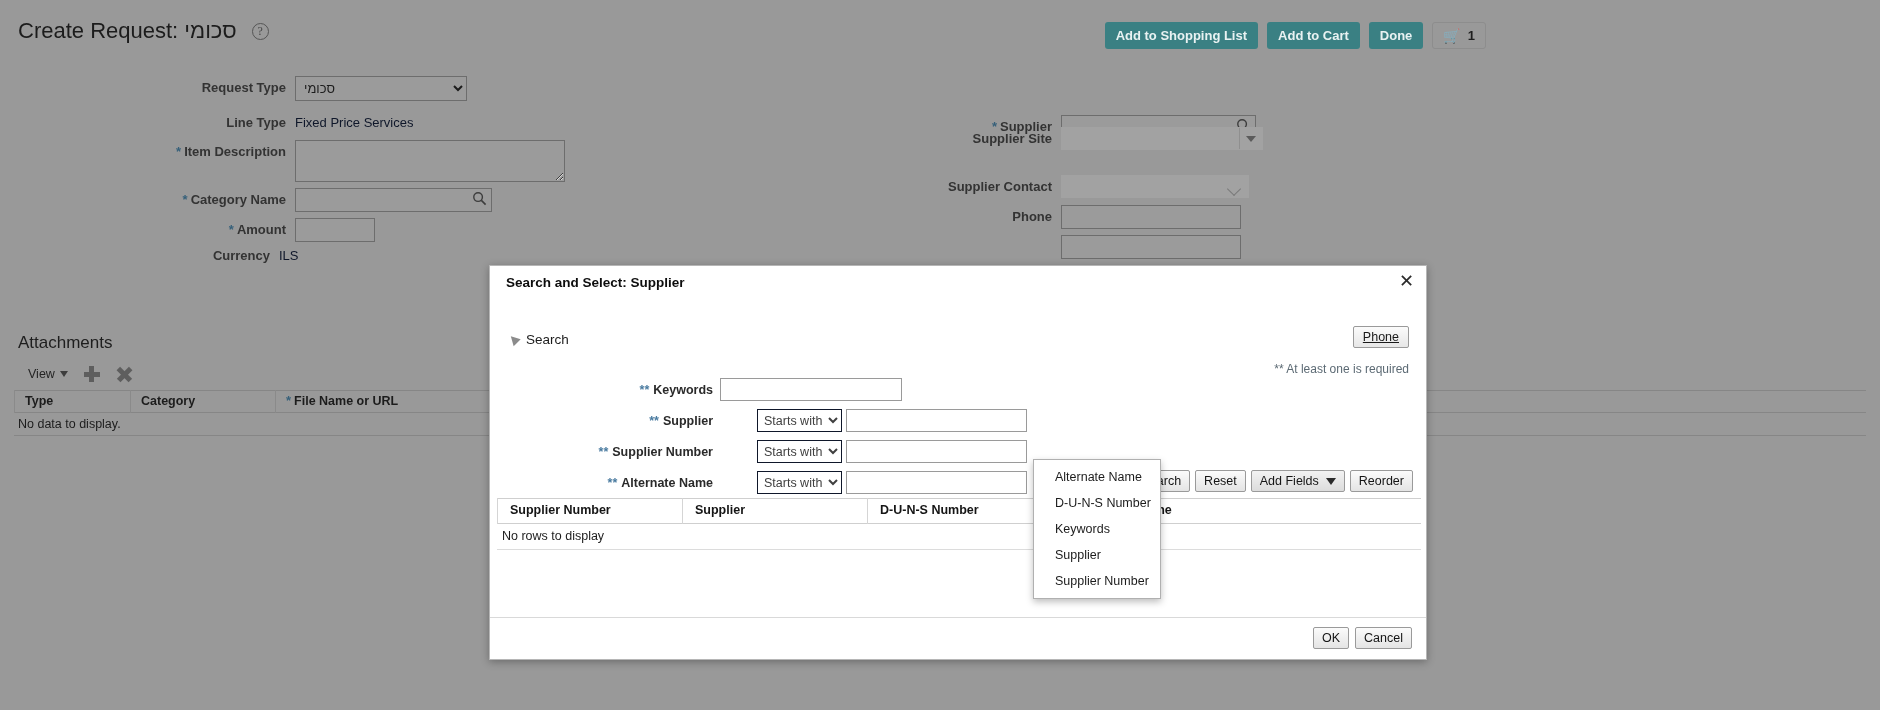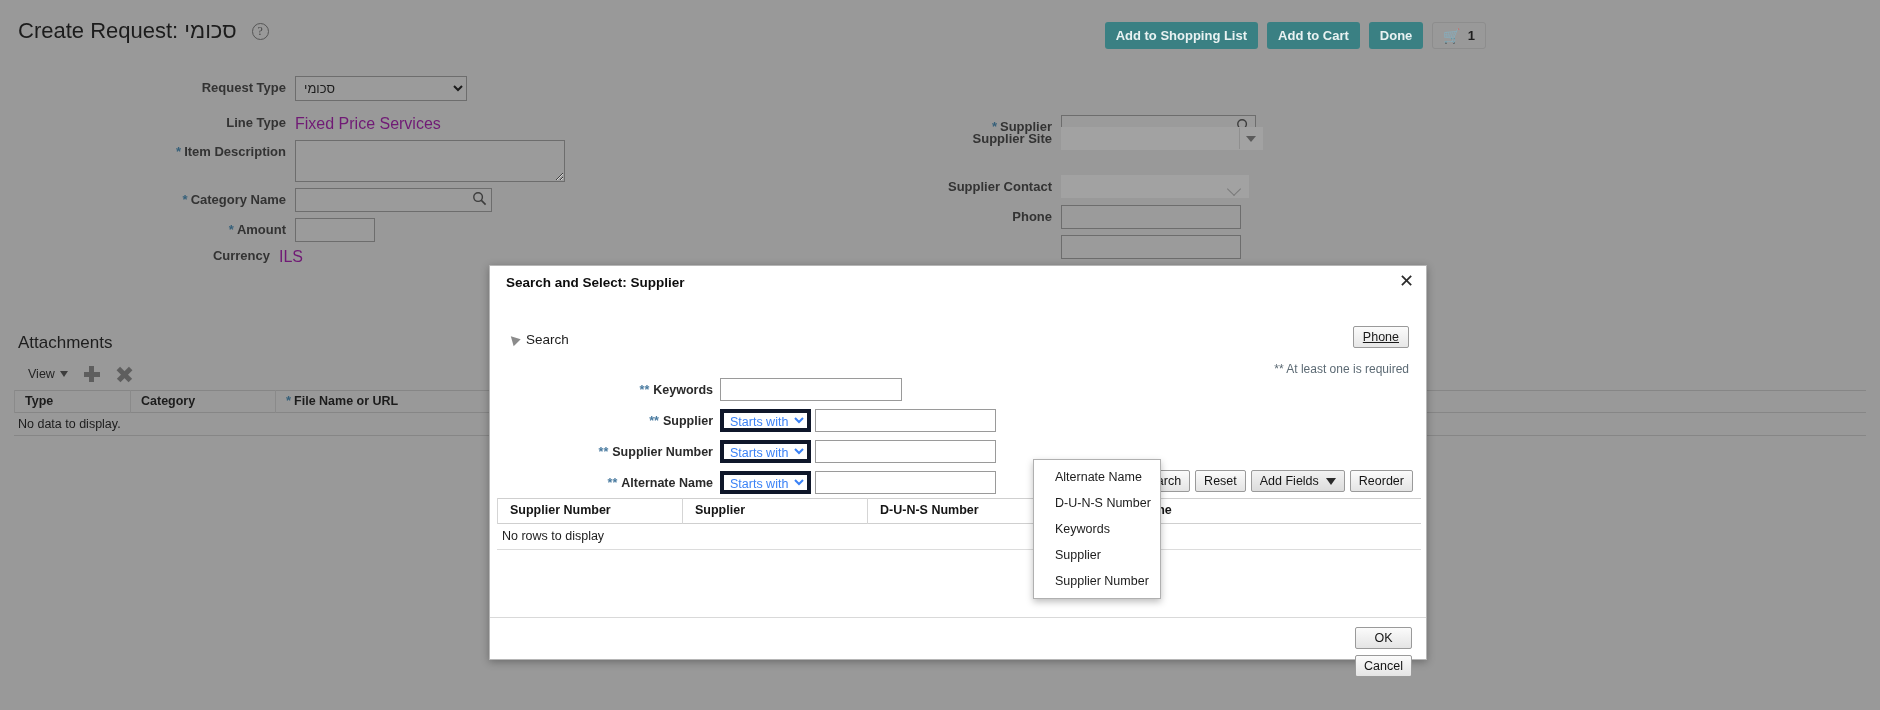--- a/index.html
+++ b/index.html
@@ -70,21 +70,21 @@
   .txt-input {
     background: #9b9b9b; border: 1px solid #6d6d6d;
     height: 24px; font-size: 13px; padding: 2px 5px;
     color: #1c1c1c; font-family: "Liberation Sans", sans-serif;
   }
   .sel-input {
     background: #9b9b9b; border: 1px solid #6d6d6d;
     height: 25px; font-size: 13px; padding: 2px 4px;
     color: #1c1c1c; font-family: "Liberation Sans", sans-serif;
   }
-  .static-val { font-size: 16px; color: #701a75; padding-top: 4px; }
+  .static-val { font-size: 13px; color: #0f172a; padding-top: 4px; }
   .area-input {
     background: #9b9b9b; border: 1px solid #6d6d6d;
     font-size: 13px; padding: 3px 5px; resize: both;
     font-family: "Liberation Sans", sans-serif; color: #1c1c1c;
   }
   .lov-wrap { position: relative; display: inline-block; }
   .lov-icon {
     position: absolute; right: 5px; top: 3px;
     width: 15px; height: 15px; cursor: pointer;
   }
@@ -213,23 +213,23 @@
     display: flex; align-items: center; justify-content: flex-start;
     margin-bottom: 8px;
   }
   .srow .slabel {
     width: 230px; text-align: right; font-size: 12.5px;
     font-weight: bold; color: #2a2a2a; padding-right: 7px;
     white-space: nowrap;
   }
   .dblstar { color: #4a7ba0; font-weight: bold; margin-right: 4px; }
   .op-select {
-    height: 23px; font-size: 12.5px; border: 4px solid #0f172a;
-    background: #ffffff; color: #3b82f6; margin-right: 4px;
-    font-family: "Liberation Sans", sans-serif; padding: 1px 2px;
+    height: 23px; font-size: 12.5px; border: 1px solid #0f172a;
+    background: #ffffff; color: #404040; margin-right: 4px;
+    font-family: "Liberation Sans", sans-serif; padding: 1px 2px; margin-left: 37px;
   }
   .s-input {
     height: 23px; border: 1px solid #9a9a9a; background: #ffffff;
     font-size: 12.5px; padding: 2px 4px; color: #1c1c1c;
     font-family: "Liberation Sans", sans-serif;
   }
   #dialog-buttons {
     position: absolute; right: 13px; top: 170px;
     display: flex; gap: 5px; align-items: center;
   }
@@ -264,21 +264,21 @@
   }
   .res-empty {
     font-size: 12.5px; color: #1c1c1c; padding: 5px 0 6px 5px;
     border-bottom: 1px solid #dcdcdc;
   }
   #dialog-footer {
     position: absolute; left: 0; right: 0; bottom: 0; height: 42px;
     border-top: 1px solid #d9d9d9;
   }
   #footer-buttons {
-    position: absolute; right: 14px; top: 9px; display: flex; gap: 6px; flex-direction: column;
+    position: absolute; right: 14px; top: 9px; display: flex; gap: 6px;
   }
 
   
   #add-fields-menu {
     position: absolute; left: 1033px; top: 459px;
     width: 128px; background: #ffffff;
     border: 1px solid #b0b0b0; box-shadow: 0 3px 7px rgba(0,0,0,.26);
     z-index: 60; padding: 4px 0;
   }
   .menu-item {

